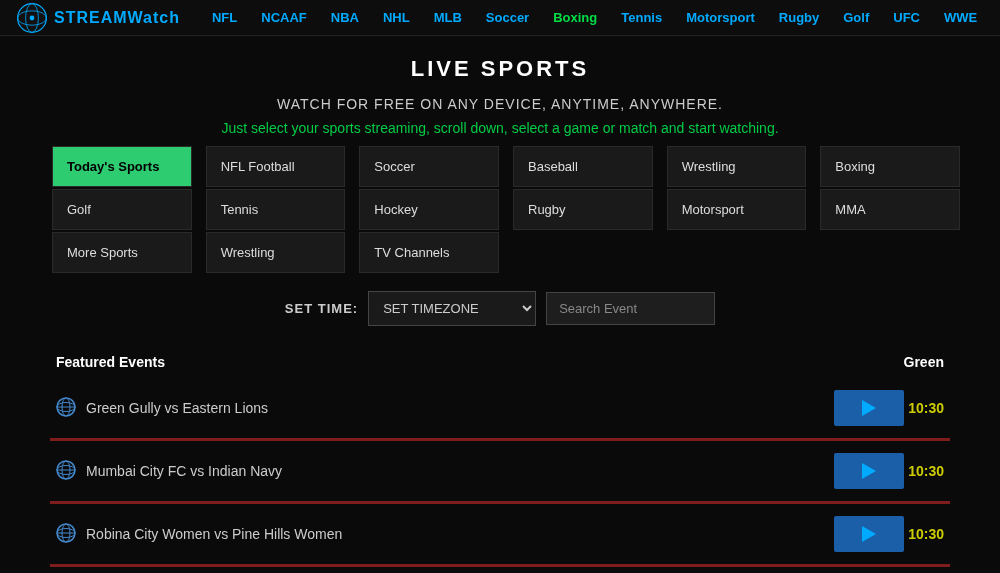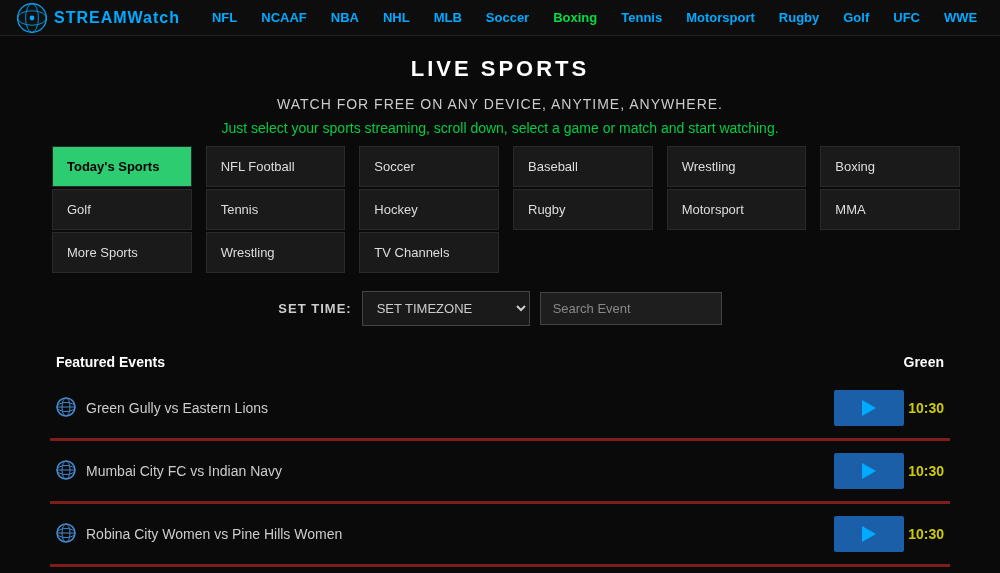--- a/index.html
+++ b/index.html
@@ -132,21 +132,21 @@
       font-size: 13px;
       width: 168px;
       cursor: pointer;
     }
     .search-input {
       background-color: #1e1e1e;
       color: #aaaaaa;
       border: 1px solid #444;
       padding: 8px 12px;
       font-size: 13px;
-      width: 182px;
+      width: 169px;
     }
     .search-input::placeholder { color: #888; }
 
     
     .events-section {
       text-align: left;
       padding: 0 10px;
     }
     .events-header {
       display: flex;

